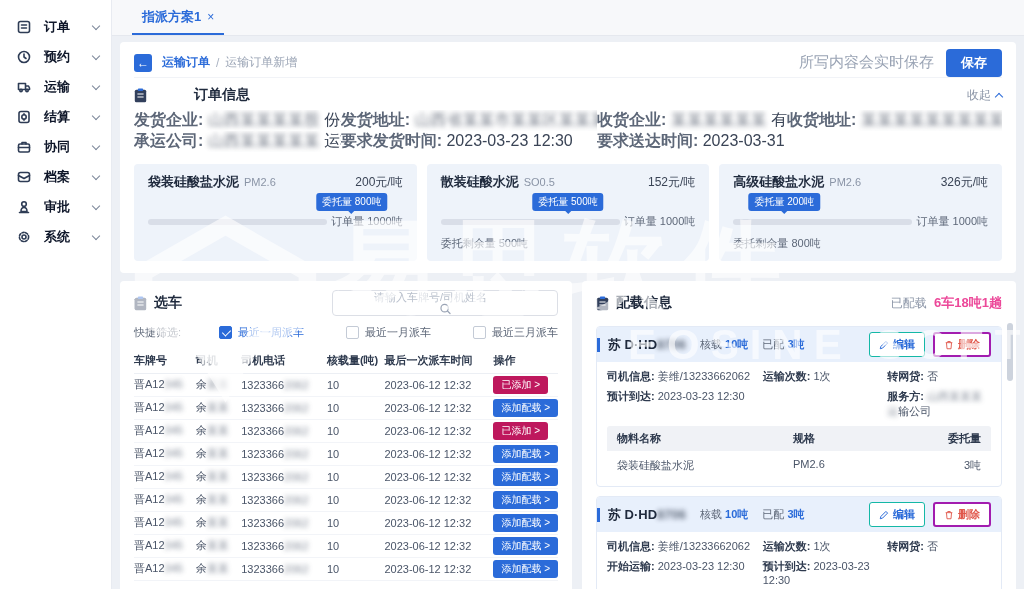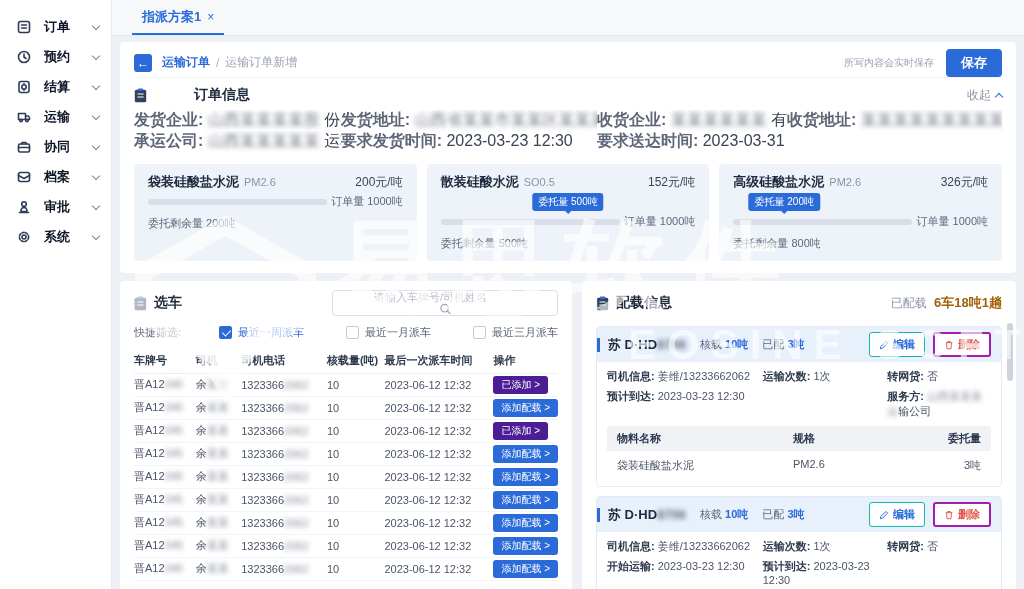--- a/index.html
+++ b/index.html
@@ -21,21 +21,21 @@
 
   .content { padding:6px 8px 0 8px; height:553px; }
 
   .card-top { background:#fff; border-radius:4px; padding:6px 14px 12px 14px; }
   .crumb-row { display:flex; align-items:center; height:30px; border-bottom:1px solid #f1f3f7; }
   .back-btn { width:18px; height:18px; background:#2b6bd9; border-radius:3px; color:#fff; display:flex; align-items:center; justify-content:center; font-size:12px; cursor:pointer; }
   .crumb-main { color:#2b6bd9; font-weight:700; margin-left:10px; cursor:pointer; }
   .crumb-sep { color:#aab3c2; margin:0 6px; }
   .crumb-sub { color:#9aa4b5; }
   .crumb-right { margin-left:auto; display:flex; align-items:center; gap:12px; }
-  .autosave { color:#99a3b4; font-size:10px; }
+  .autosave { color:#99a3b4; font-size:15px; }
   .save-btn { background:#2b6bd9; color:#fff; border:none; border-radius:4px; padding:5px 15px; font-size:13px; font-weight:700; cursor:pointer; }
 
   .sec-title-row { display:flex; align-items:center; height:30px; margin-top:2px;gap:40px; }
   .sec-title { font-size:14px; font-weight:700; color:#1f2a3d; margin-left:7px; }
   .clip-ic { width:13px; height:15px; }
   .collapse { margin-left:auto; color:#8a94a6; font-size:12px; display:flex; align-items:center; gap:5px; cursor:pointer; }
   .collapse .chev { border-color:#2b6bd9; transform:rotate(-135deg); margin-top:3px; }
 
   .fields { display:grid; grid-template-columns:1.25fr 1.55fr 1.15fr 1.3fr; font-size:16px; }
   .fld { white-space:nowrap; overflow:hidden; }
@@ -76,24 +76,24 @@
   .f-item { display:flex; align-items:center; gap:6px; cursor:pointer; color:#5d6778; }
   .cb { width:13px; height:13px; border:1px solid #c4cbd6; border-radius:2px; background:#fff; position:relative; }
   .cb.checked { background:#2b6bd9; border-color:#2b6bd9; }
   .cb.checked:after { content:""; position:absolute; left:3.5px; top:1px; width:4px; height:7px; border-right:1.6px solid #fff; border-bottom:1.6px solid #fff; transform:rotate(45deg); }
   .f-item .f-lbl.active { color:#2b6bd9; }
 
   table.vt { width:100%; border-collapse:collapse; font-size:11px; margin-top:4px; }
   table.vt th { text-align:left; color:#2e3a4e; font-weight:700; height:24px; border-bottom:1px solid #eceff4; }
   table.vt td { height:23px; color:#4a5568; border-bottom:1px solid #f2f4f8; }
   .act-btn { display:inline-block; background:#2b6bd9; color:#fff; font-size:10px; padding:2px 8px; border-radius:3px; cursor:pointer; white-space:nowrap; }
-  .act-btn.disabled { background:#4c1d95; cursor:default; }
+  .act-btn.disabled { background:#be185d; cursor:default; }
 
   .loaded-wrap { margin-left:auto; font-size:12px; color:#8a94a6; }
-  .loaded-val { color:#a16207; font-weight:700; font-size:13px; margin-left:4px; }
+  .loaded-val { color:#ec4899; font-weight:700; font-size:13px; margin-left:4px; }
 
   .v-card { border:1px solid #e3eaf6; border-radius:4px; margin-top:9px; overflow:hidden; }
   .v-head { background:#e8f0fc; display:flex; align-items:center; padding:5px 10px 5px 0; }
   .v-mark { width:3px; height:14px; background:#2b6bd9; margin-right:8px; }
   .v-plate { font-size:13px; font-weight:700; color:#1f2a3d; }
   .v-kv { font-size:11px; color:#5d6778; margin-left:14px; }
   .v-kv b { color:#2b6bd9; font-weight:700; }
   .v-actions { margin-left:auto; display:flex; gap:8px; }
   .mini-btn { display:flex; align-items:center; gap:4px; font-size:11px; font-weight:700; padding:3px 9px; border-radius:3px; background:#fff; cursor:pointer; }
   .mini-btn.edit { border:1px solid #14b8a6; color:#2b6bd9; }
@@ -134,34 +134,34 @@
   <div class="side-item">
     <svg viewBox="0 0 16 16">
         <circle cx="8" cy="8" r="5.5"></circle>
         <path d="M8 5v3l2 1.5"></path>
       </svg>
     <span class="lbl">预约</span>
     <span class="chev"></span>
   </div>
   <div class="side-item">
     <svg viewBox="0 0 16 16">
+        <path d="M2.5 4.5h7v6h-7zM9.5 7h3l1 2v1.5h-4"></path>
+        <circle cx="5" cy="11.5" r="1.2"></circle>
+        <circle cx="11" cy="11.5" r="1.2"></circle>
+      </svg>
+    <span class="lbl">运输</span>
+    <span class="chev"></span>
+  </div>
+  <div class="side-item">
+    <svg viewBox="0 0 16 16">
         <rect x="3" y="2.5" width="10" height="11" rx="2"></rect>
         <circle cx="8" cy="8" r="2.2"></circle>
         <path d="M8 5.8v-1M8 11.2v-1"></path>
       </svg>
     <span class="lbl">结算</span>
-    <span class="chev"></span>
-  </div>
-  <div class="side-item">
-    <svg viewBox="0 0 16 16">
-        <path d="M2.5 4.5h7v6h-7zM9.5 7h3l1 2v1.5h-4"></path>
-        <circle cx="5" cy="11.5" r="1.2"></circle>
-        <circle cx="11" cy="11.5" r="1.2"></circle>
-      </svg>
-    <span class="lbl">运输</span>
     <span class="chev"></span>
   </div>
   <div class="side-item">
     <svg viewBox="0 0 16 16">
         <rect x="2.5" y="5" width="11" height="8" rx="1.5"></rect>
         <path d="M6 5V3.5h4V5M2.5 8.5h11"></path>
       </svg>
     <span class="lbl">协同</span>
     <span class="chev"></span>
   </div>
@@ -265,25 +265,27 @@
       </div>
 
       <div class="mat-row">
 
       <div class="mat-card">
             <div class="mat-head">
               <span class="mat-name">袋装硅酸盐水泥</span>
               <span class="mat-spec">PM2.6</span>
               <span class="mat-price">200元/吨</span>
             </div>
+            <div class="badge-row">
+              <span class="mat-badge" style="left: 80%;">委托量 800吨</span>
+            </div>
             <div class="bar-row">
               <span class="track"><span class="fill" style="width: 80%;"></span></span>
               <span class="order-lbl">订单量 1000吨</span>
             </div>
-            <div class="remain">委托剩余量 200吨</div>
           </div>
           <div class="mat-card">
             <div class="mat-head">
               <span class="mat-name">散装硅酸水泥</span>
               <span class="mat-spec">SO0.5</span>
               <span class="mat-price">152元/吨</span>
             </div>
             <div class="badge-row">
               <span class="mat-badge" style="left: 50%;">委托量 500吨</span>
             </div>

